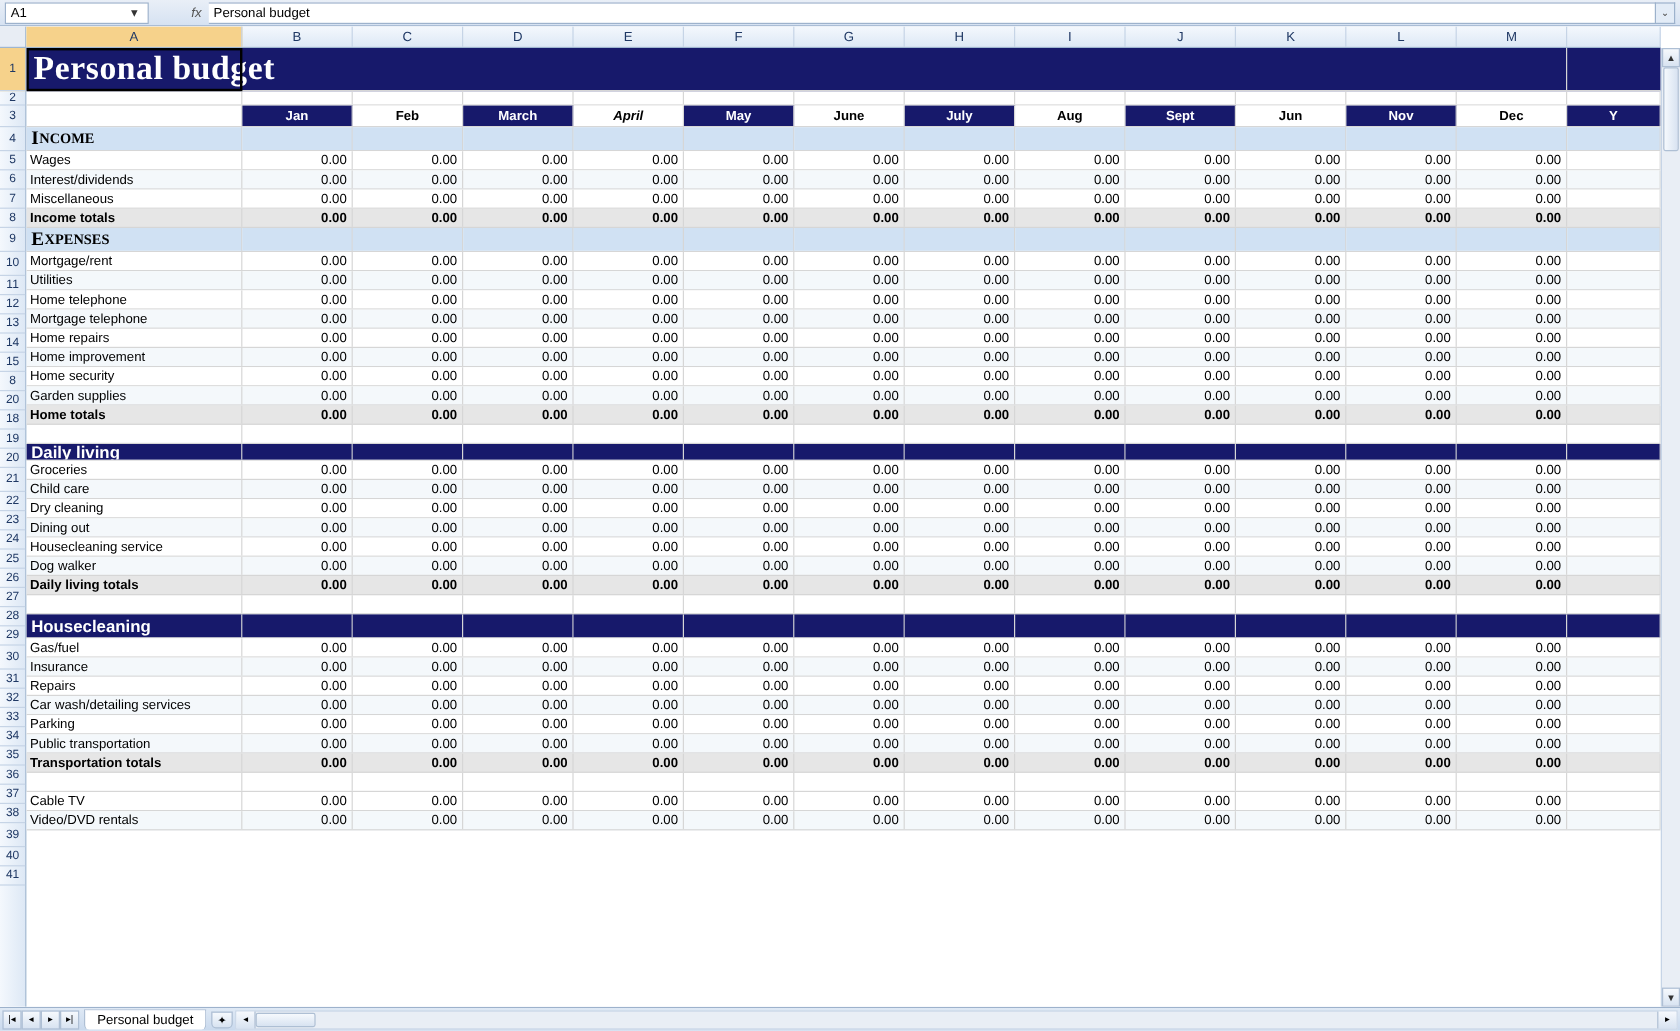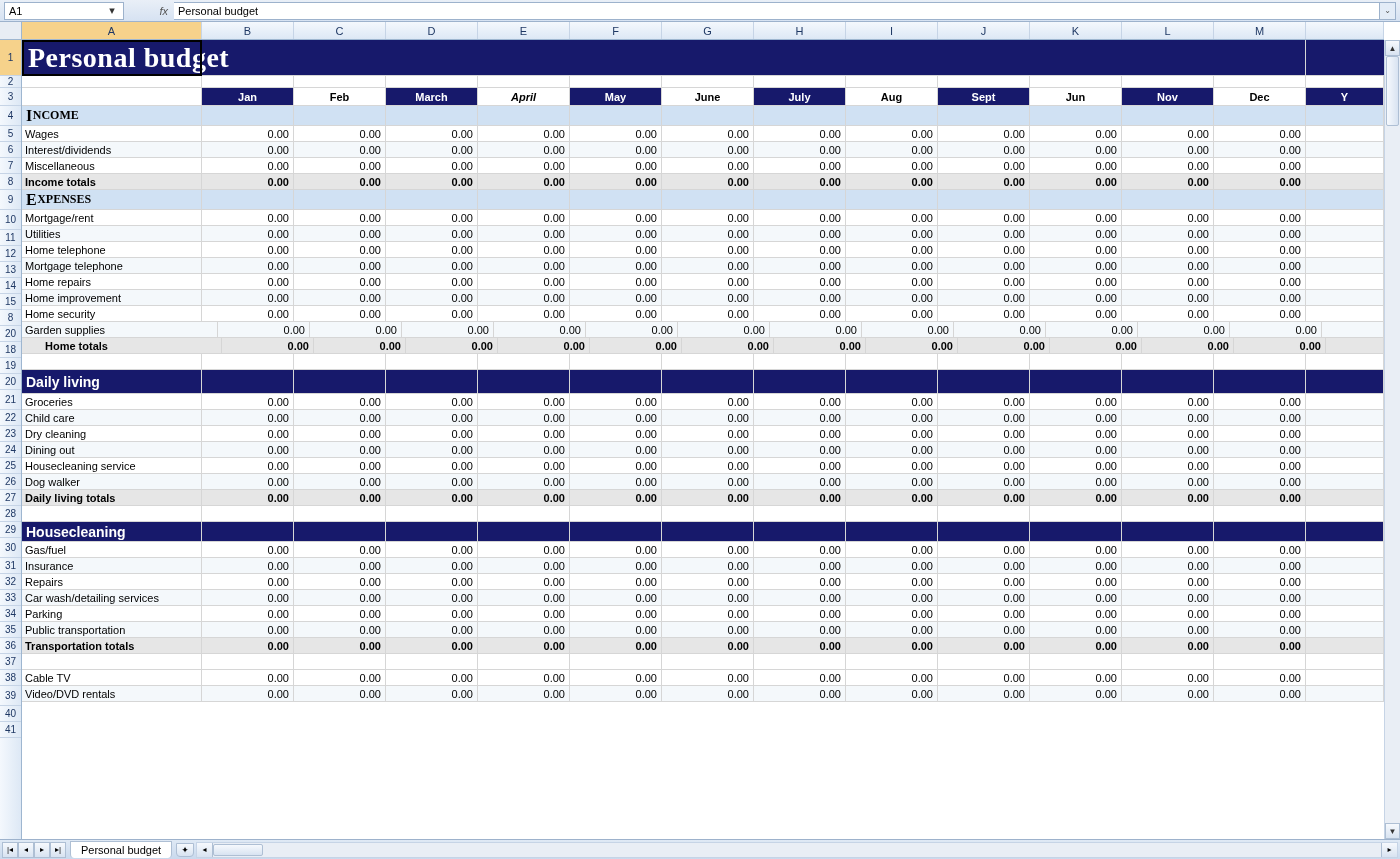--- a/index.html
+++ b/index.html
@@ -480,37 +480,37 @@
         <div class="cell num " style="width: 92px;">0.00</div>
         <div class="cell num " style="width: 92px;">0.00</div>
         <div class="cell num " style="width: 92px;">0.00</div>
         <div class="cell num " style="width: 92px;">0.00</div>
         <div class="cell num " style="width: 92px;">0.00</div>
         <div class="cell num " style="width: 92px;">0.00</div>
         <div class="cell num " style="width: 92px;">0.00</div>
         <div class="cell " style="flex: 1 1 0%;"></div>
       </div>
       <div class="row data-row alt" style="height: 16px;">
-        <div class="cell label-cell" style="width: 196px;">Garden supplies</div>
+        <div class="cell label-cell" style="width: 180px;">Garden supplies</div>
         <div class="cell num " style="width: 92px;">0.00</div>
         <div class="cell num " style="width: 92px;">0.00</div>
         <div class="cell num " style="width: 92px;">0.00</div>
         <div class="cell num " style="width: 92px;">0.00</div>
         <div class="cell num " style="width: 92px;">0.00</div>
         <div class="cell num " style="width: 92px;">0.00</div>
         <div class="cell num " style="width: 92px;">0.00</div>
         <div class="cell num " style="width: 92px;">0.00</div>
         <div class="cell num " style="width: 92px;">0.00</div>
         <div class="cell num " style="width: 92px;">0.00</div>
         <div class="cell num " style="width: 92px;">0.00</div>
         <div class="cell num " style="width: 92px;">0.00</div>
         <div class="cell " style="flex: 1 1 0%;"></div>
       </div>
       <div class="row total-row" style="height: 16px;">
-        <div class="cell label-cell bold" style="width: 180px; margin-left: 20px;">Home totals</div>
+        <div class="cell label-cell bold" style="width: 180px;">Home totals</div>
         <div class="cell num bold" style="width: 92px;">0.00</div>
         <div class="cell num bold" style="width: 92px;">0.00</div>
         <div class="cell num bold" style="width: 92px;">0.00</div>
         <div class="cell num bold" style="width: 92px;">0.00</div>
         <div class="cell num bold" style="width: 92px;">0.00</div>
         <div class="cell num bold" style="width: 92px;">0.00</div>
         <div class="cell num bold" style="width: 92px;">0.00</div>
         <div class="cell num bold" style="width: 92px;">0.00</div>
         <div class="cell num bold" style="width: 92px;">0.00</div>
         <div class="cell num bold" style="width: 92px;">0.00</div>
@@ -527,21 +527,21 @@
         <div class="cell " style="width: 92px;"></div>
         <div class="cell " style="width: 92px;"></div>
         <div class="cell " style="width: 92px;"></div>
         <div class="cell " style="width: 92px;"></div>
         <div class="cell " style="width: 92px;"></div>
         <div class="cell " style="width: 92px;"></div>
         <div class="cell " style="width: 92px;"></div>
         <div class="cell " style="width: 92px;"></div>
         <div class="cell " style="flex: 1 1 0%;"></div>
       </div>
-      <div class="row " style="height: 24px;">
+      <div class="row " style="height: 14px;">
         <div class="cell cat-hdr" style="width: 180px;">Daily living</div>
         <div class="cell cat-hdr" style="width: 92px;"></div>
         <div class="cell cat-hdr" style="width: 92px;"></div>
         <div class="cell cat-hdr" style="width: 92px;"></div>
         <div class="cell cat-hdr" style="width: 92px;"></div>
         <div class="cell cat-hdr" style="width: 92px;"></div>
         <div class="cell cat-hdr" style="width: 92px;"></div>
         <div class="cell cat-hdr" style="width: 92px;"></div>
         <div class="cell cat-hdr" style="width: 92px;"></div>
         <div class="cell cat-hdr" style="width: 92px;"></div>

